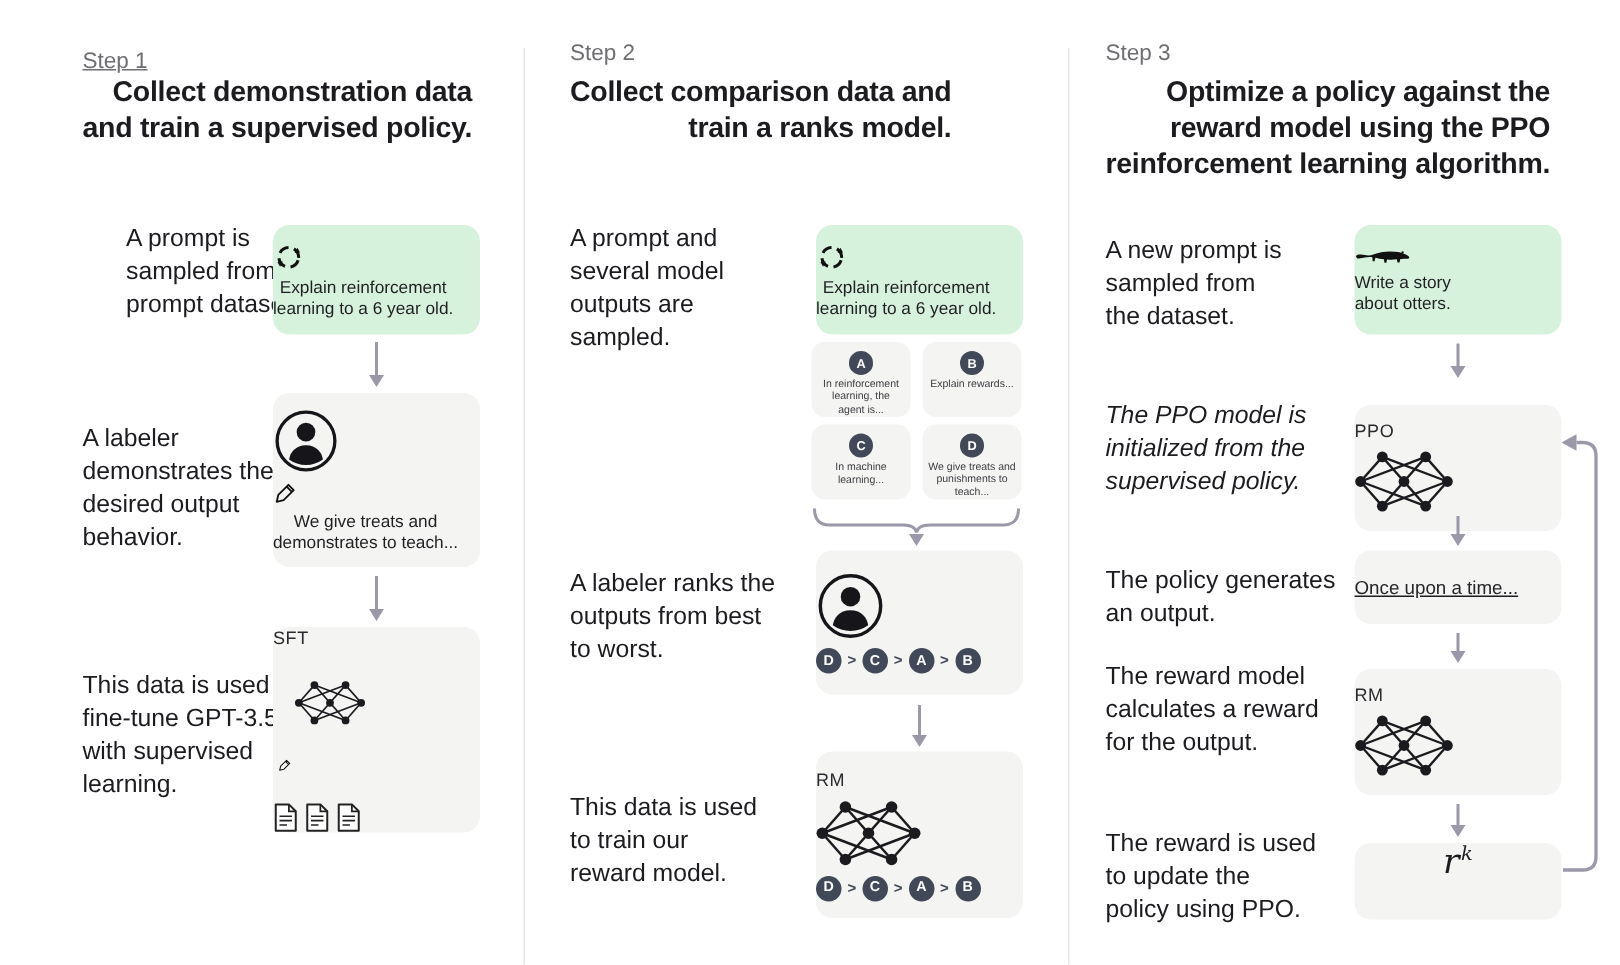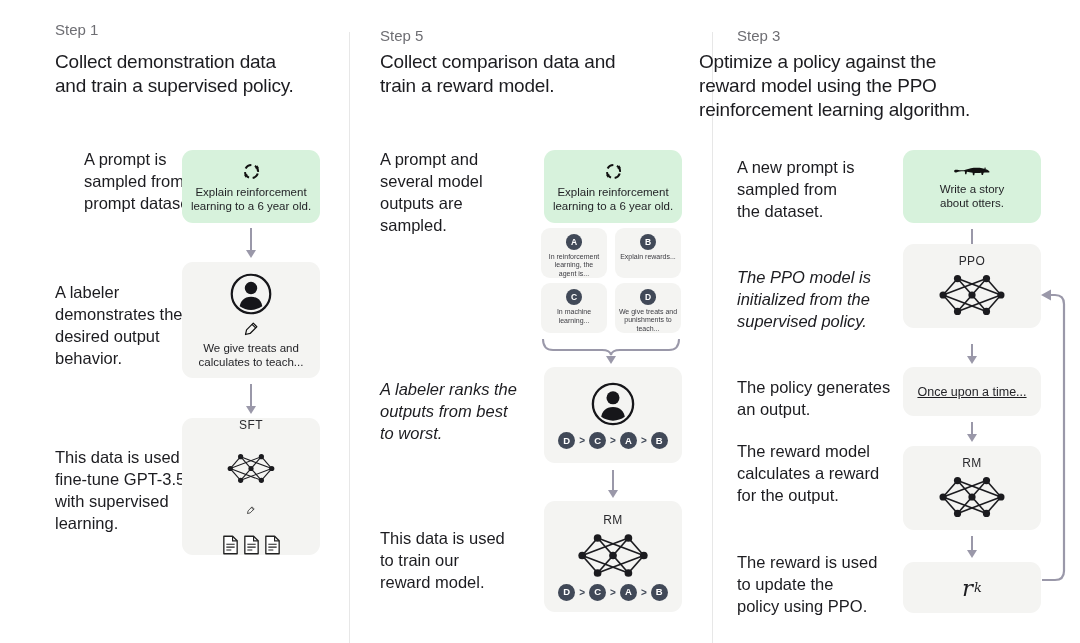--- a/index.html
+++ b/index.html
@@ -7,24 +7,24 @@
   body {
     position: relative;
     background: var(--bg, #ffffff);
     font-family: "Liberation Sans", sans-serif;
     color: var(--ink, #1c1c20);
     overflow: hidden;
   }
   .ml { white-space: pre-line; }
   .divider { position:absolute; width:1px; background:var(--divider,#e7e7e7); }
   .step-label { position:absolute; font-size:15px; color:var(--step,#6e6e73); }
-  .col-title { position:absolute; font-size:19px; font-weight:400; line-height:24px; letter-spacing:-0.2px; }
+  .col-title { position:absolute; font-size:19px; font-weight:700; line-height:24px; letter-spacing:-0.2px;text-align:right; }
   .caption { position:absolute; font-size:16.5px; line-height:22px; }
   .node { position:absolute; border-radius:11px; display:flex; flex-direction:column;
-          align-items:center; justify-content:center; text-align:center; gap:3px; }
+          align-items:flex-start; justify-content:center; text-align:center; gap:3px; }
   .node.green { background: var(--green,#d7f2dc); }
   .node.gray  { background: var(--gray-box,#f4f4f2); }
   .node-text { font-size:11.5px; line-height:14px; color:#1f1f23; }
   .model-label { font-size:12px; color:#2a2a2e; letter-spacing:0.4px; }
   .arrow-v { position:absolute; width:2px; background:var(--arrow,#9a98a9); }
   .arrow-v::after { content:""; position:absolute; left:-4px; bottom:-7px; width:0; height:0;
                     border:5px solid transparent; border-top:8px solid var(--arrow,#9a98a9); border-bottom:none; }
   .badge { border-radius:50%; background:var(--badge,#414958); color:#fff; font-weight:700;
            display:inline-flex; align-items:center; justify-content:center; line-height:1; }
   .badge.lg { width:16px; height:16px; font-size:8.5px; }
@@ -39,21 +39,21 @@
   .once-text { font-size:12.5px; color:#26262a; }
   svg.icon { display:block; }
 </style>
 </head>
 <body>
 
 <div class="divider" style="left:349px; top:32px; height:611px;"></div>
 <div class="divider" style="left:712px; top:32px; height:611px;"></div>
 
 <div>
-  <div class="step-label" style="left:55px; top:21px;">Step 1</div>
+  <div class="step-label" style="left:55px; top:32px;text-decoration:underline;">Step 1</div>
   <div class="col-title ml" style="left:55px; top:50px;">Collect demonstration data
 and train a supervised policy.</div>
 
   <div class="caption ml" style="left:55px; top:148px;margin-left:29px;">A prompt is
 sampled from our
 prompt dataset.</div>
   <div class="caption ml" style="left:55px; top:281px;">A labeler
 demonstrates the
 desired output
 behavior.</div>
@@ -80,21 +80,21 @@
       <circle cx="24" cy="17.5" r="6.8" fill="#16161a"></circle>
       <path d="M24 27 c-7.6 0 -11.6 5.2 -12.3 10.4 a21 21 0 0 0 24.6 0 C35.6 32.2 31.6 27 24 27 Z" fill="#16161a"></path>
     </svg>
     <svg class="icon" viewBox="0 0 24 24" width="17" height="17">
       <g fill="none" stroke="#111" stroke-width="1.7" stroke-linejoin="round">
         <path d="M14.5 4.5 l5 5 -9.5 9.5 -6.5 1.5 1.5 -6.5 Z"></path>
         <path d="M12.8 6.2 l5 5"></path>
       </g>
     </svg>
     <div class="node-text ml">We give treats and
-calculates to teach...</div>
+demonstrates to teach...</div>
   </div>
 
   <div class="arrow-v" style="left:250px; top:384px; height:23px;"></div>
 
   <div class="node gray" style="left:182px; top:418px; width:138px; height:137px; gap:20px;">
     <div class="model-label">SFT</div>
     <svg class="icon" viewBox="0 0 100 70" width="76" height="53">
       <g stroke="#1b1b1f" stroke-width="2.4">
         <line x1="28" y1="10" x2="6" y2="35"></line>
           <line x1="28" y1="10" x2="50" y2="35"></line>
@@ -139,29 +139,29 @@
       <svg class="icon" viewBox="0 0 20 24" width="17" height="20">
         <path d="M2 1.5 H12.5 L18 7 V22.5 H2 Z" fill="#fff" stroke="#222" stroke-width="1.6" stroke-linejoin="round"></path>
         <path d="M12.5 1.5 V7 H18" fill="none" stroke="#222" stroke-width="1.4"></path>
         <path d="M5 11 H15 M5 14.5 H15 M5 18 H11" stroke="#222" stroke-width="1.3"></path>
       </svg>
     </div>
   </div>
 </div>
 
 <div>
-  <div class="step-label" style="left:380px; top:27px;">Step 5</div>
+  <div class="step-label" style="left:380px; top:27px;">Step 2</div>
   <div class="col-title ml" style="left:380px; top:50px;">Collect comparison data and
-train a reward model.</div>
+train a ranks model.</div>
 
   <div class="caption ml" style="left:380px; top:148px;">A prompt and
 several model
 outputs are
 sampled.</div>
-  <div class="caption ml" style="left:380px; top:378px;font-style:italic;">A labeler ranks the
+  <div class="caption ml" style="left:380px; top:378px;">A labeler ranks the
 outputs from best
 to worst.</div>
   <div class="caption ml" style="left:380px; top:527px;">This data is used
 to train our
 reward model.</div>
 
   <div class="node green" style="left:544px; top:150px; width:138px; height:73px;">
     <svg class="icon" viewBox="0 0 24 24" width="21" height="21">
       <circle cx="12" cy="12" r="7.5" fill="none" stroke="#111" stroke-width="2.3" stroke-dasharray="8 4.3" transform="rotate(18 12 12)"></circle>
       <path d="M18.6 4.8 l2 3.6 -4.1 0.4 Z" fill="#111"></path>
@@ -251,21 +251,21 @@
       <span class="rank-sep">&gt;</span>
       <span class="badge sm">A</span>
       <span class="rank-sep">&gt;</span>
       <span class="badge sm">B</span>
     </div>
   </div>
 </div>
 
 <div>
   <div class="step-label" style="left:737px; top:27px;">Step 3</div>
-  <div class="col-title ml" style="left:699px; top:50px;">Optimize a policy against the
+  <div class="col-title ml" style="left:737px; top:50px;">Optimize a policy against the
 reward model using the PPO
 reinforcement learning algorithm.</div>
 
   <div class="caption ml" style="left:737px; top:156px;">A new prompt is
 sampled from
 the dataset.</div>
   <div class="caption ml" style="left:737px; top:266px;font-style:italic;">The PPO model is
 initialized from the
 supervised policy.</div>
   <div class="caption ml" style="left:737px; top:376px;">The policy generates
@@ -281,21 +281,21 @@
     <svg class="icon" viewBox="0 0 64 24" width="38" height="15">
       <path d="M2 12 C1 9.5 4 8.5 7 9 C13 10 17 10.5 21 9 C27 6.5 33 5.5 40 5.5 C47 5.5 52 6.5 55.5 8 C58.5 9.2 61.5 10.8 61.5 12.3 C61.5 13.8 59.5 14 57 13.7 C55 13.5 53.5 13.8 51.5 14.1 L50.5 18 H48.3 L47.5 14.3 C44 14.8 40 14.8 36.5 14.5 L35.8 18.2 H33.6 L33 14.3 C29.5 13.9 26.5 13.3 23.5 12.5 L22.5 16.5 H20.4 L20 11.9 C15.5 11.2 10 12.4 6.5 13.2 C4 13.8 2.6 13.5 2 12 Z" fill="#111"></path>
       <circle cx="54" cy="6.6" r="1.3" fill="#111"></circle>
     </svg>
     <div class="node-text ml">Write a story
 about otters.</div>
   </div>
 
   <div class="arrow-v" style="left:971px; top:229px; height:16px;"></div>
 
-  <div class="node gray" style="left:903px; top:244px; width:138px; height:84px; gap:4px;">
+  <div class="node gray" style="left:903px; top:270px; width:138px; height:84px; gap:4px;">
     <div class="model-label">PPO</div>
     <svg class="icon" viewBox="0 0 100 70" width="66" height="46">
       <g stroke="#1b1b1f" stroke-width="2.4">
         <line x1="28" y1="10" x2="6" y2="35"></line>
           <line x1="28" y1="10" x2="50" y2="35"></line>
           <line x1="28" y1="10" x2="94" y2="35"></line>
         <line x1="72" y1="10" x2="6" y2="35"></line>
           <line x1="72" y1="10" x2="50" y2="35"></line>
           <line x1="72" y1="10" x2="94" y2="35"></line>
         <line x1="28" y1="60" x2="6" y2="35"></line>

